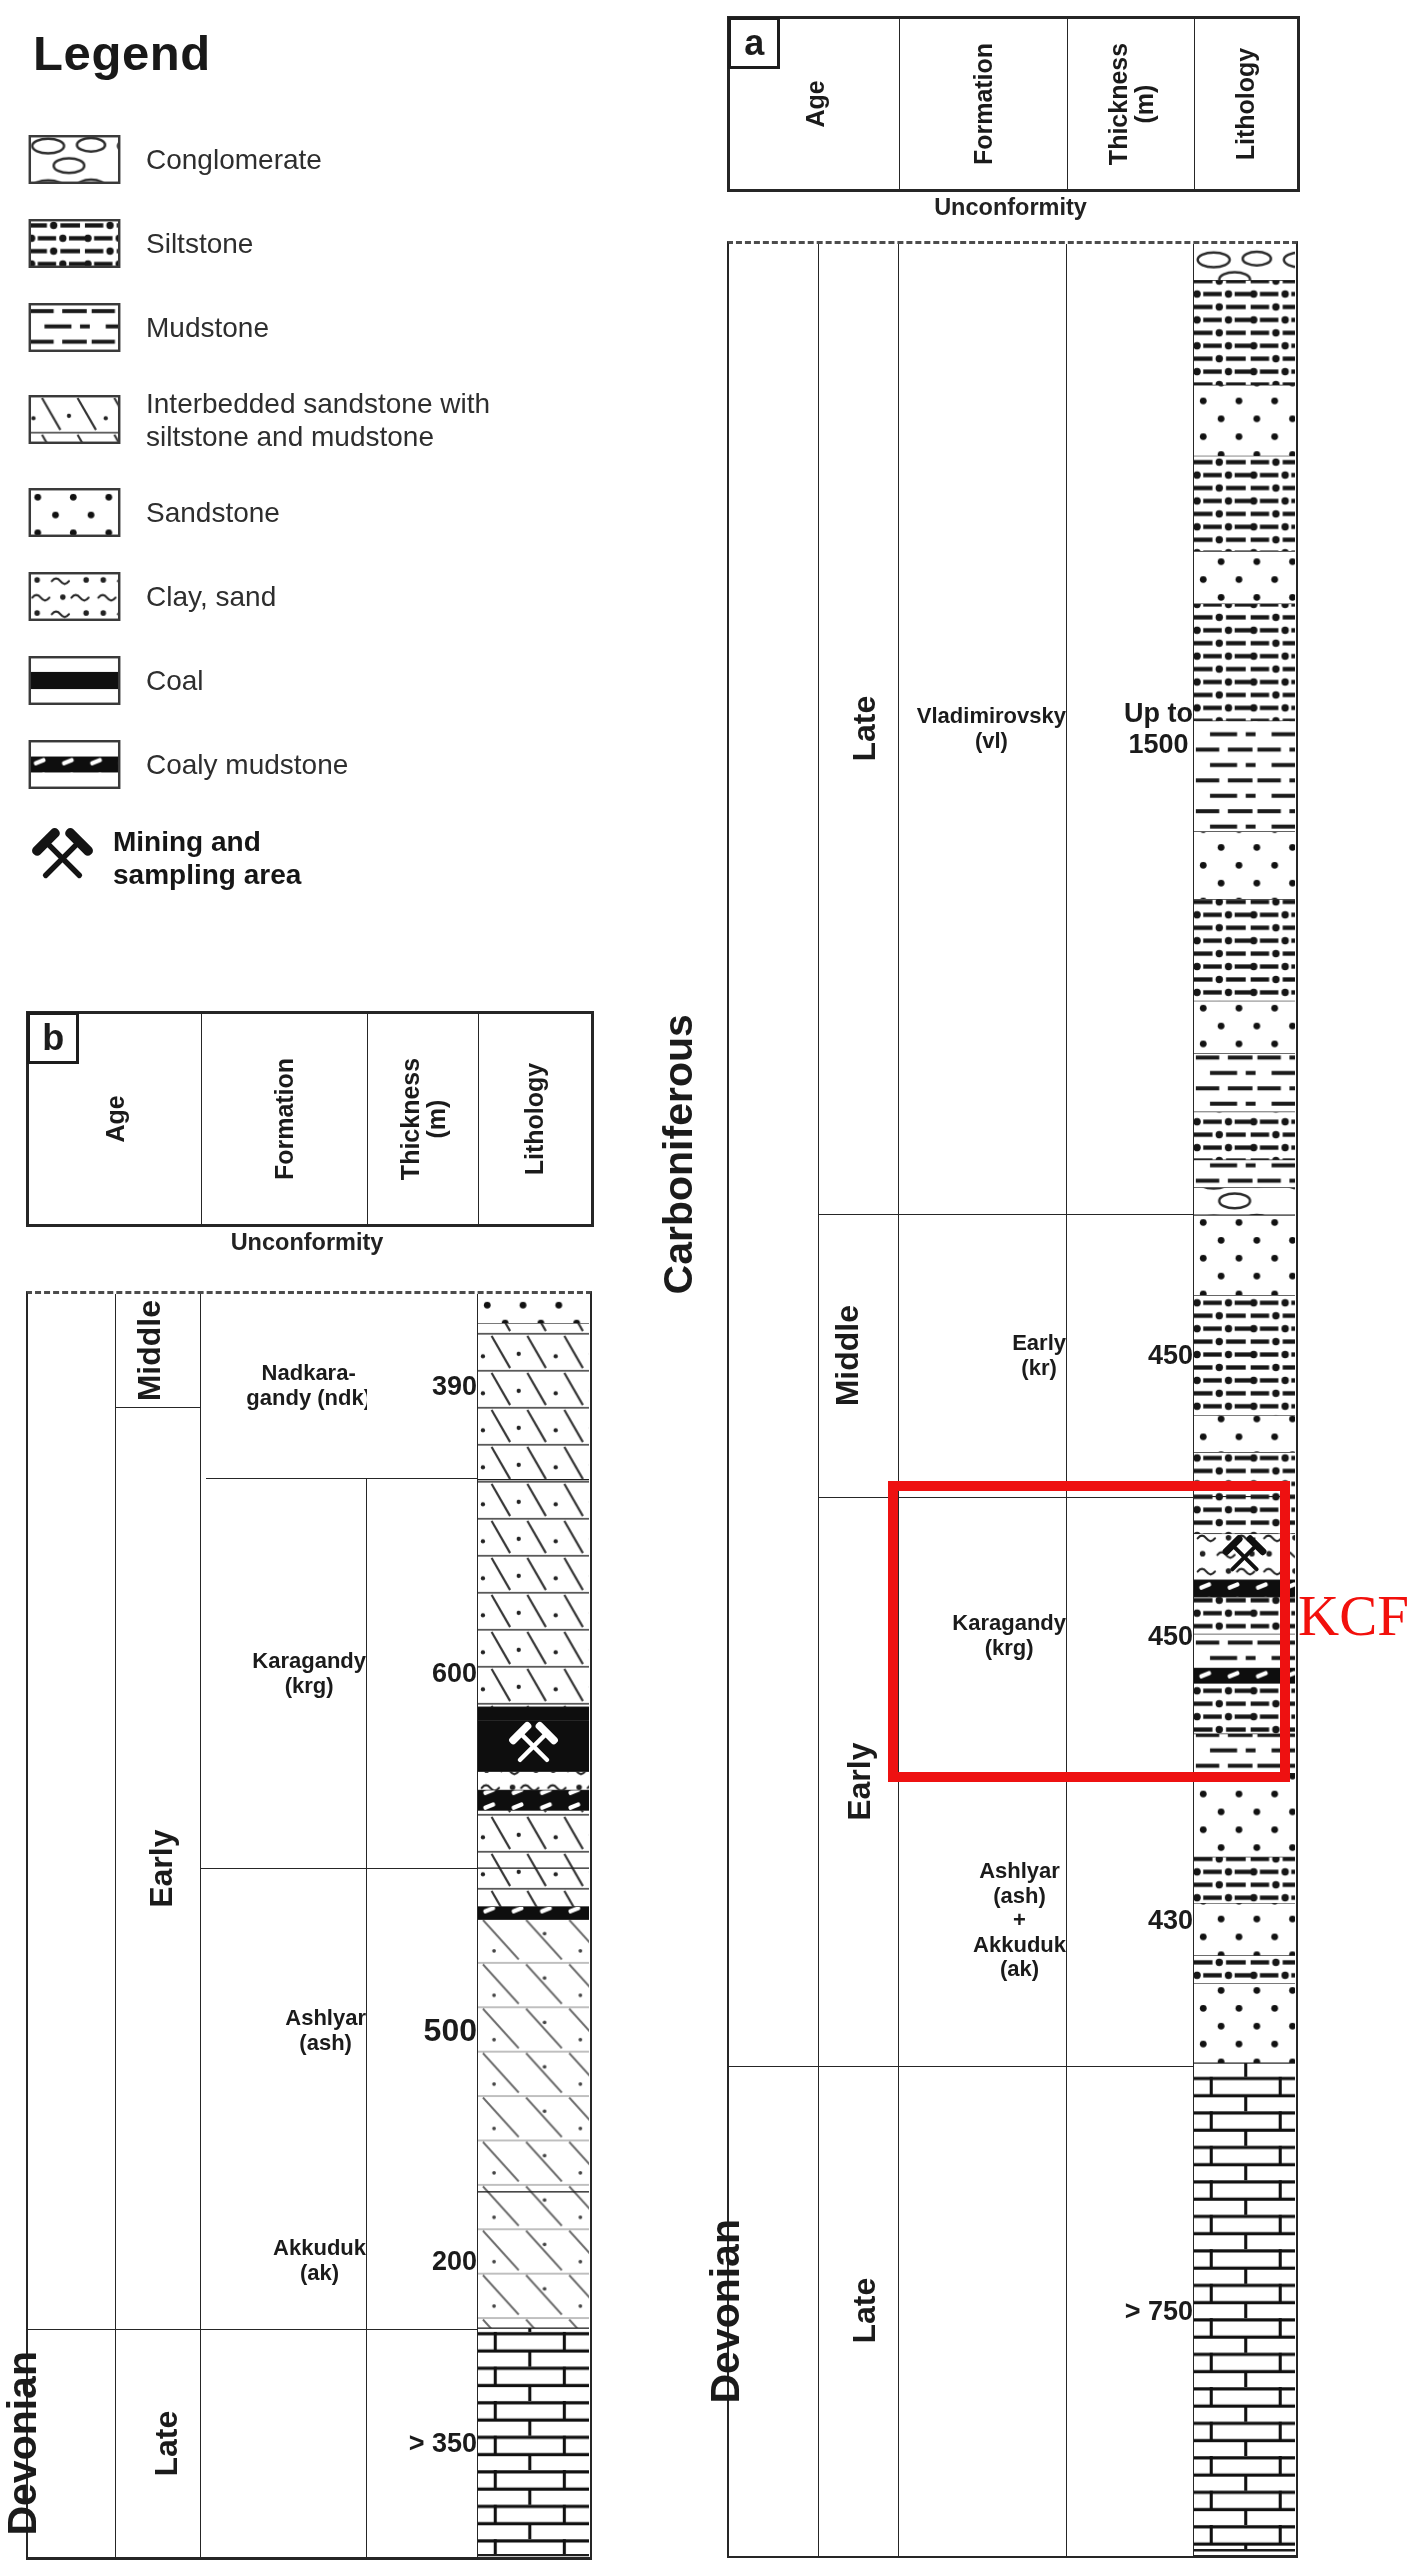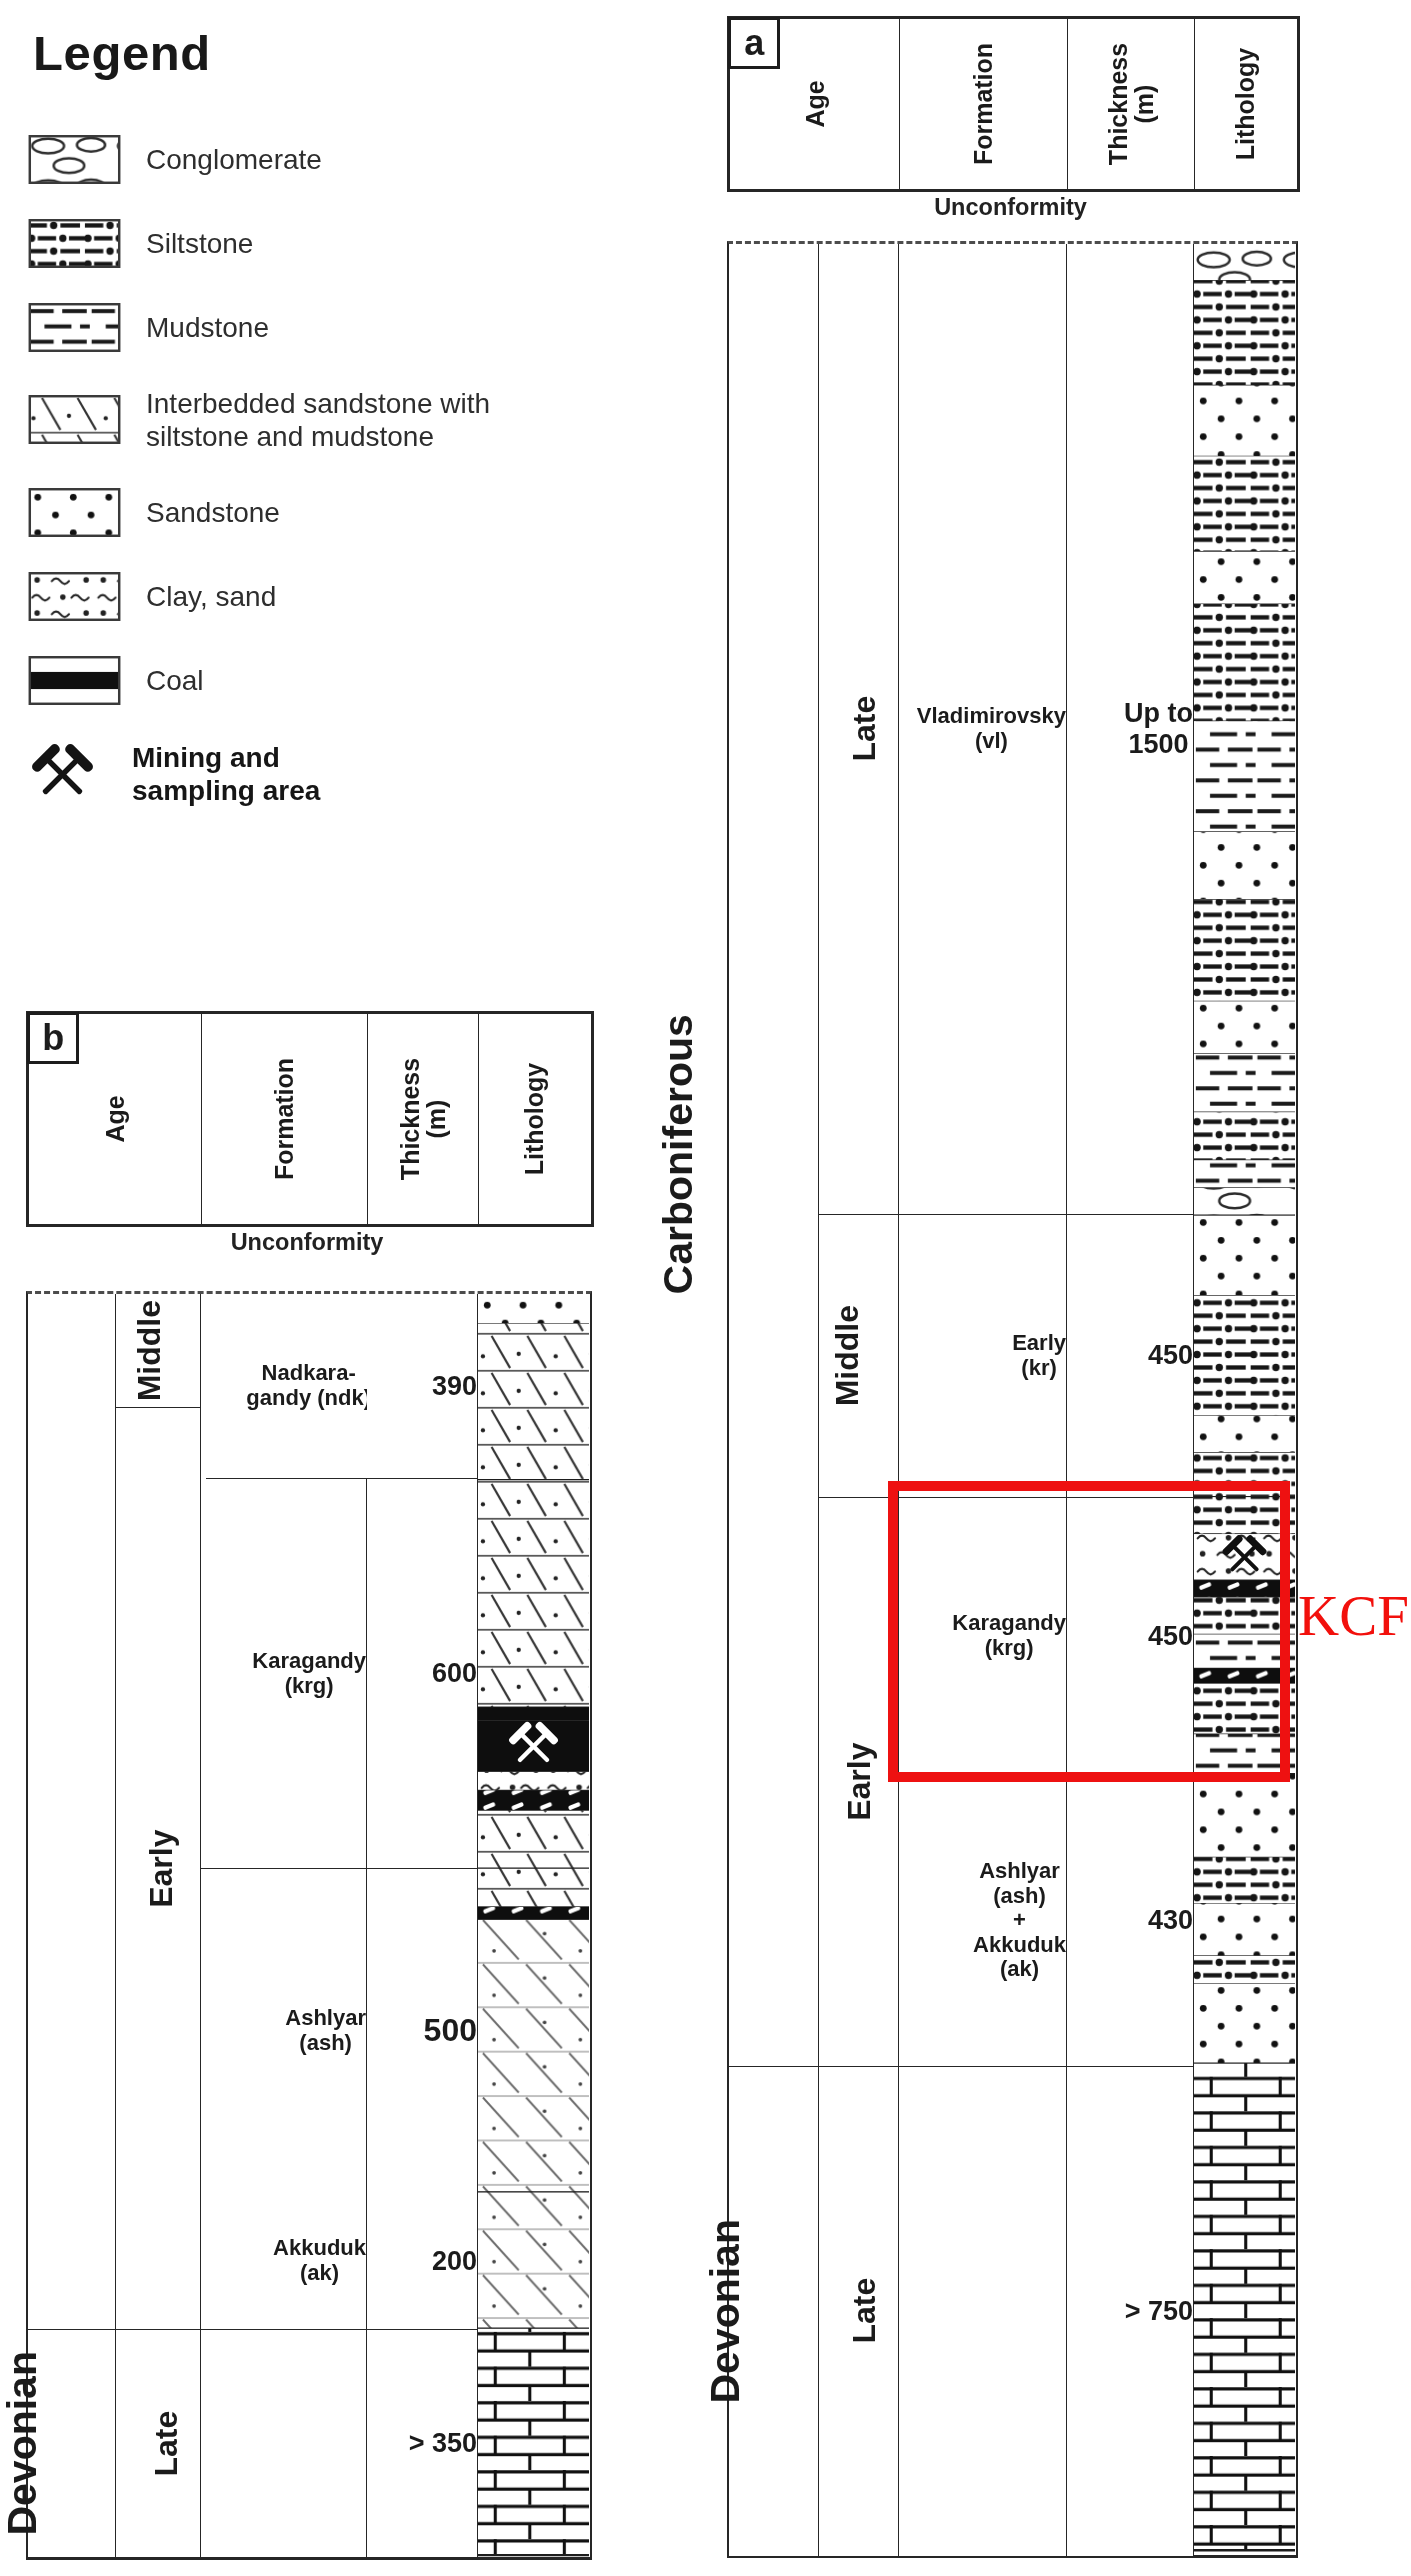--- a/index.html
+++ b/index.html
@@ -6,21 +6,21 @@
   body{width:1411px;height:2576px;position:relative;background:#fff;
        font-family:"Liberation Sans",sans-serif;color:#1c1c1c;overflow:hidden}
 
   
   .legend{position:absolute;left:28px;top:18.6px;width:687px}
   .lg-title{font-size:49px;font-weight:bold;letter-spacing:0.6px;margin:6.2px 0 54px 5px;color:#191919}
   .lg-item{display:flex;align-items:center;gap:25px;margin-bottom:35px}
   .lg-swatch{flex:0 0 auto}
   .lg-label{font-size:28px;color:#2e2e2e;white-space:pre-line;line-height:1.18}
   .lg-label.b{font-weight:bold;color:#161616}
-  .lg-item.mining{gap:35px}
+  .lg-item.mining{gap:16px}
 
   
   .table{position:absolute}
   .hdr{position:absolute;left:0;top:0;border:3.1px solid #262626;display:flex;background:#fff}
   .hcell{border-right:1.9px solid #262626;display:flex;align-items:center;justify-content:center;box-sizing:border-box}
   .hcell:last-child{border-right:none}
   .rot{transform:rotate(-90deg);white-space:pre-line;text-align:center;
        font-weight:bold;line-height:1.04;color:#1b1b1b}
   .corner{position:absolute;left:1.2px;top:1.2px;width:52px;height:52px;border:3.7px solid #1d1d1d;
           background:#fff;display:flex;align-items:center;justify-content:center;
@@ -162,20 +162,27 @@
           <rect x="2" y="2" width="146" height="76" fill="url(#p-clay)" stroke="#3a3a3a" stroke-width="4"></rect>
         </svg>
         <div class="lg-label">Clay, sand</div>
       </div>
       <div class="lg-item">
         <svg class="lg-swatch" width="93" height="49" viewBox="0 0 150 80">
           <rect x="2" y="2" width="146" height="76" fill="#fff" stroke="#3a3a3a" stroke-width="4"></rect>
           <rect x="4" y="26" width="142" height="28" fill="#101010"></rect>
         </svg>
         <div class="lg-label">Coal</div>
+      </div>
+      <div class="lg-item">
+        <svg class="lg-swatch" width="93" height="49" viewBox="0 0 150 80">
+          <rect x="2" y="2" width="146" height="76" fill="#fff" stroke="#3a3a3a" stroke-width="4"></rect>
+          <rect x="4" y="27" width="142" height="26" fill="url(#p-cmud)"></rect>
+        </svg>
+        <div class="lg-label">Coaly mudstone</div>
       </div>
       <div class="lg-item mining">
   <svg width="69" height="69" viewBox="-56 -56 112 112">
           <use href="#mico" fill="#141414"></use>
         </svg>
   <div class="lg-label b">Mining and
 sampling area</div>
       </div>
     </div>
   </div>

